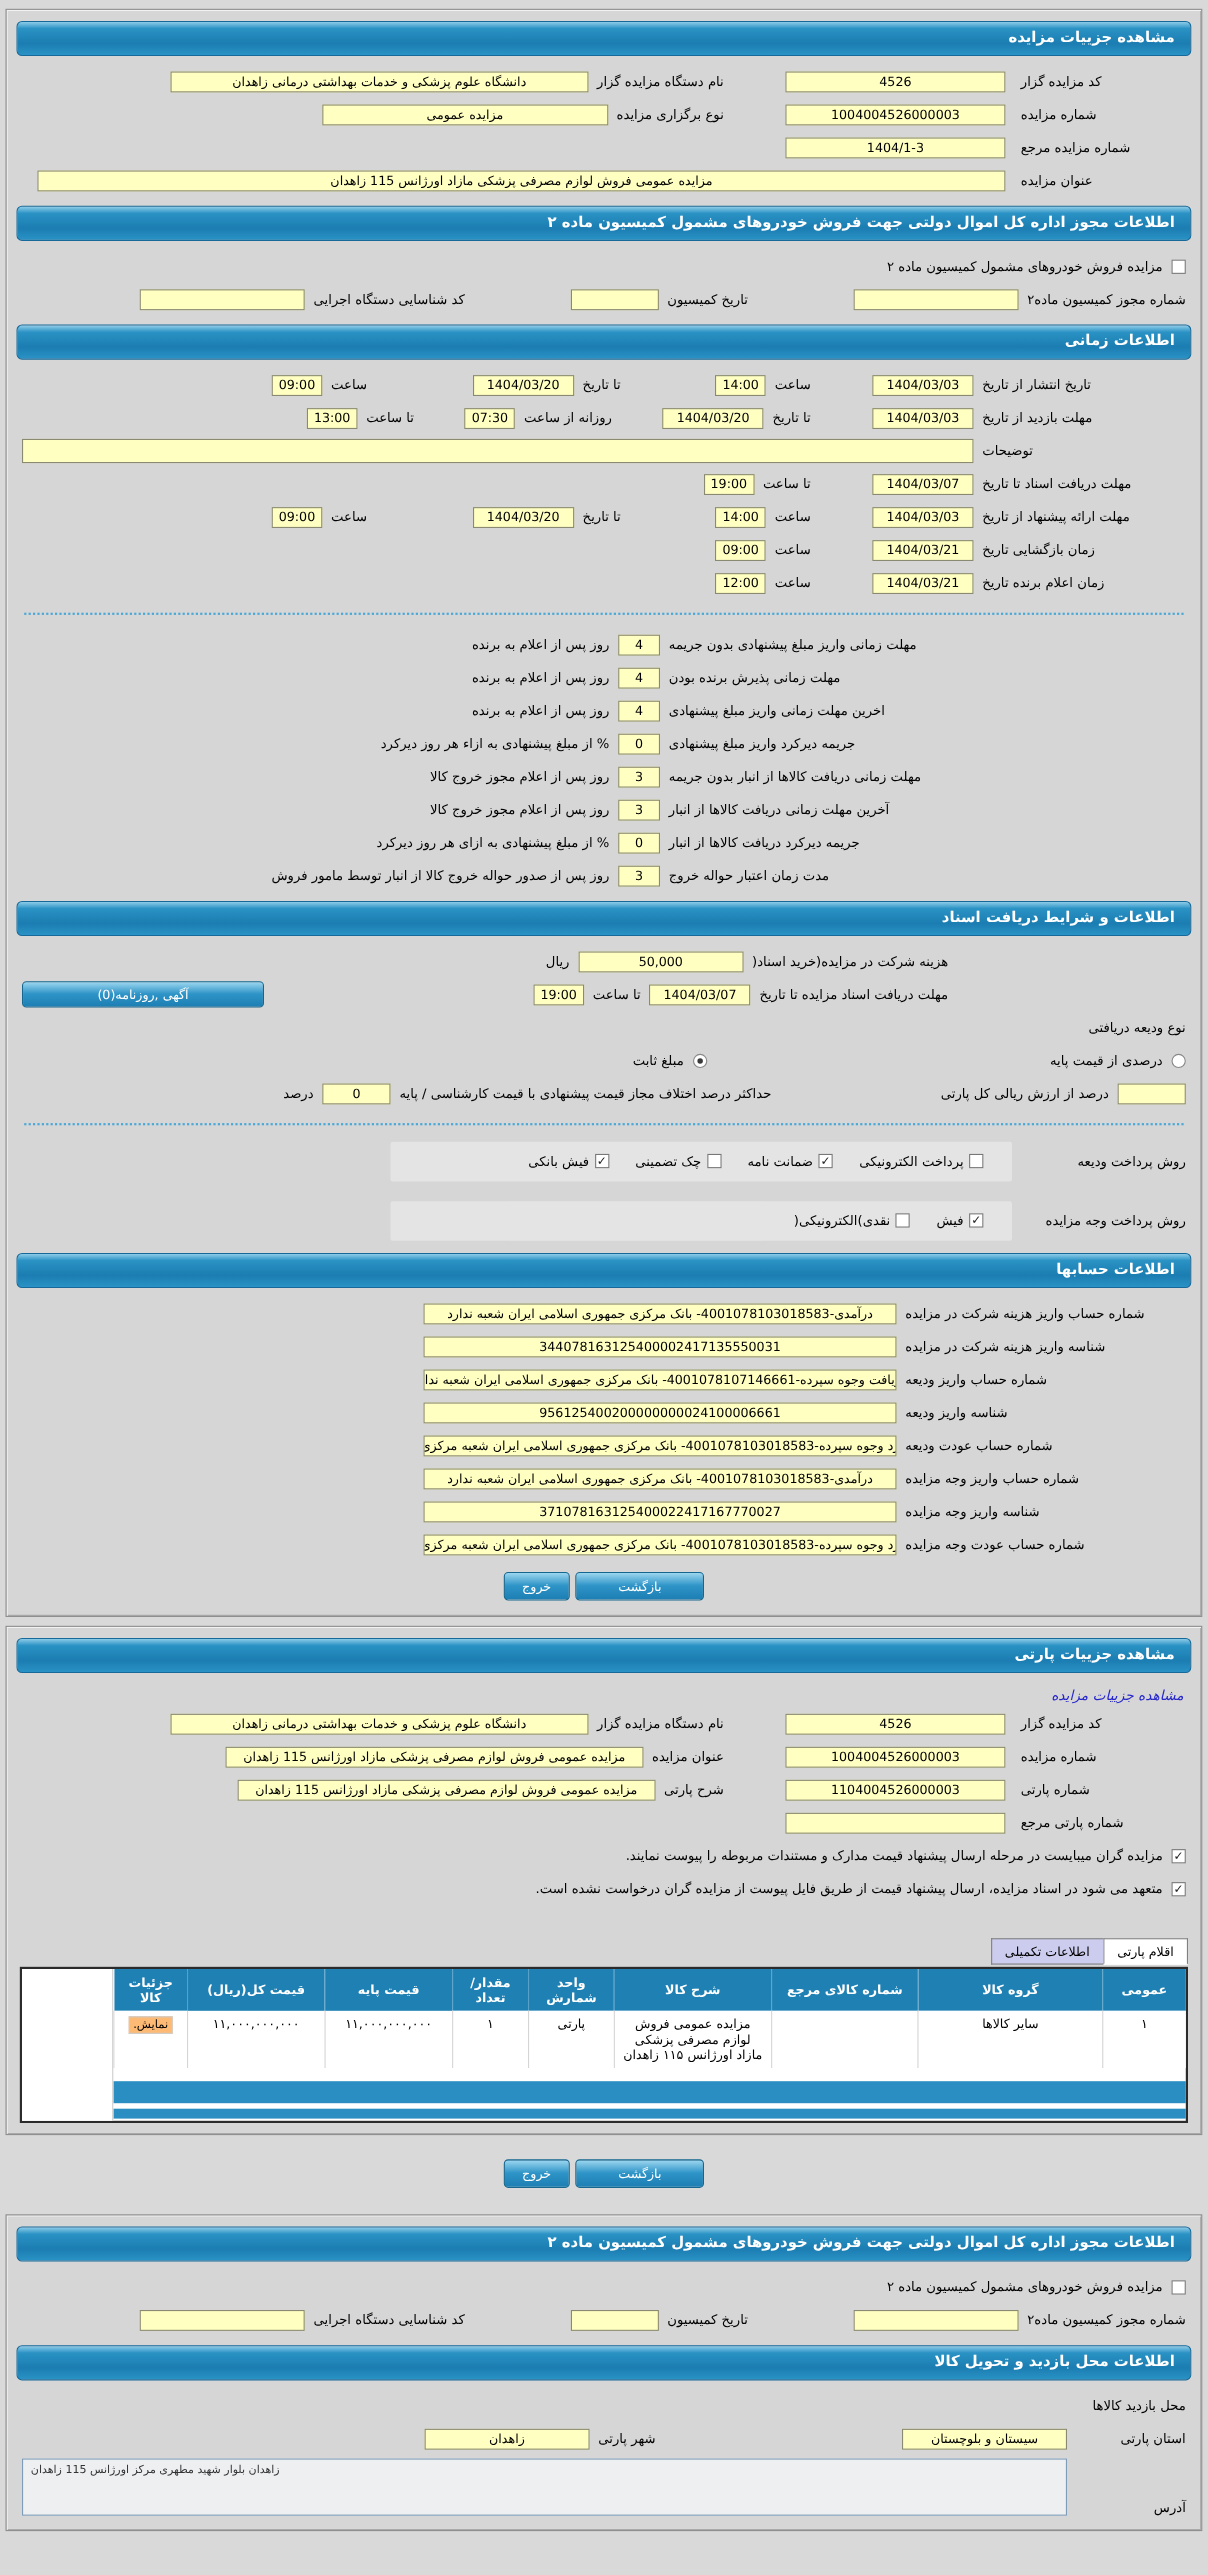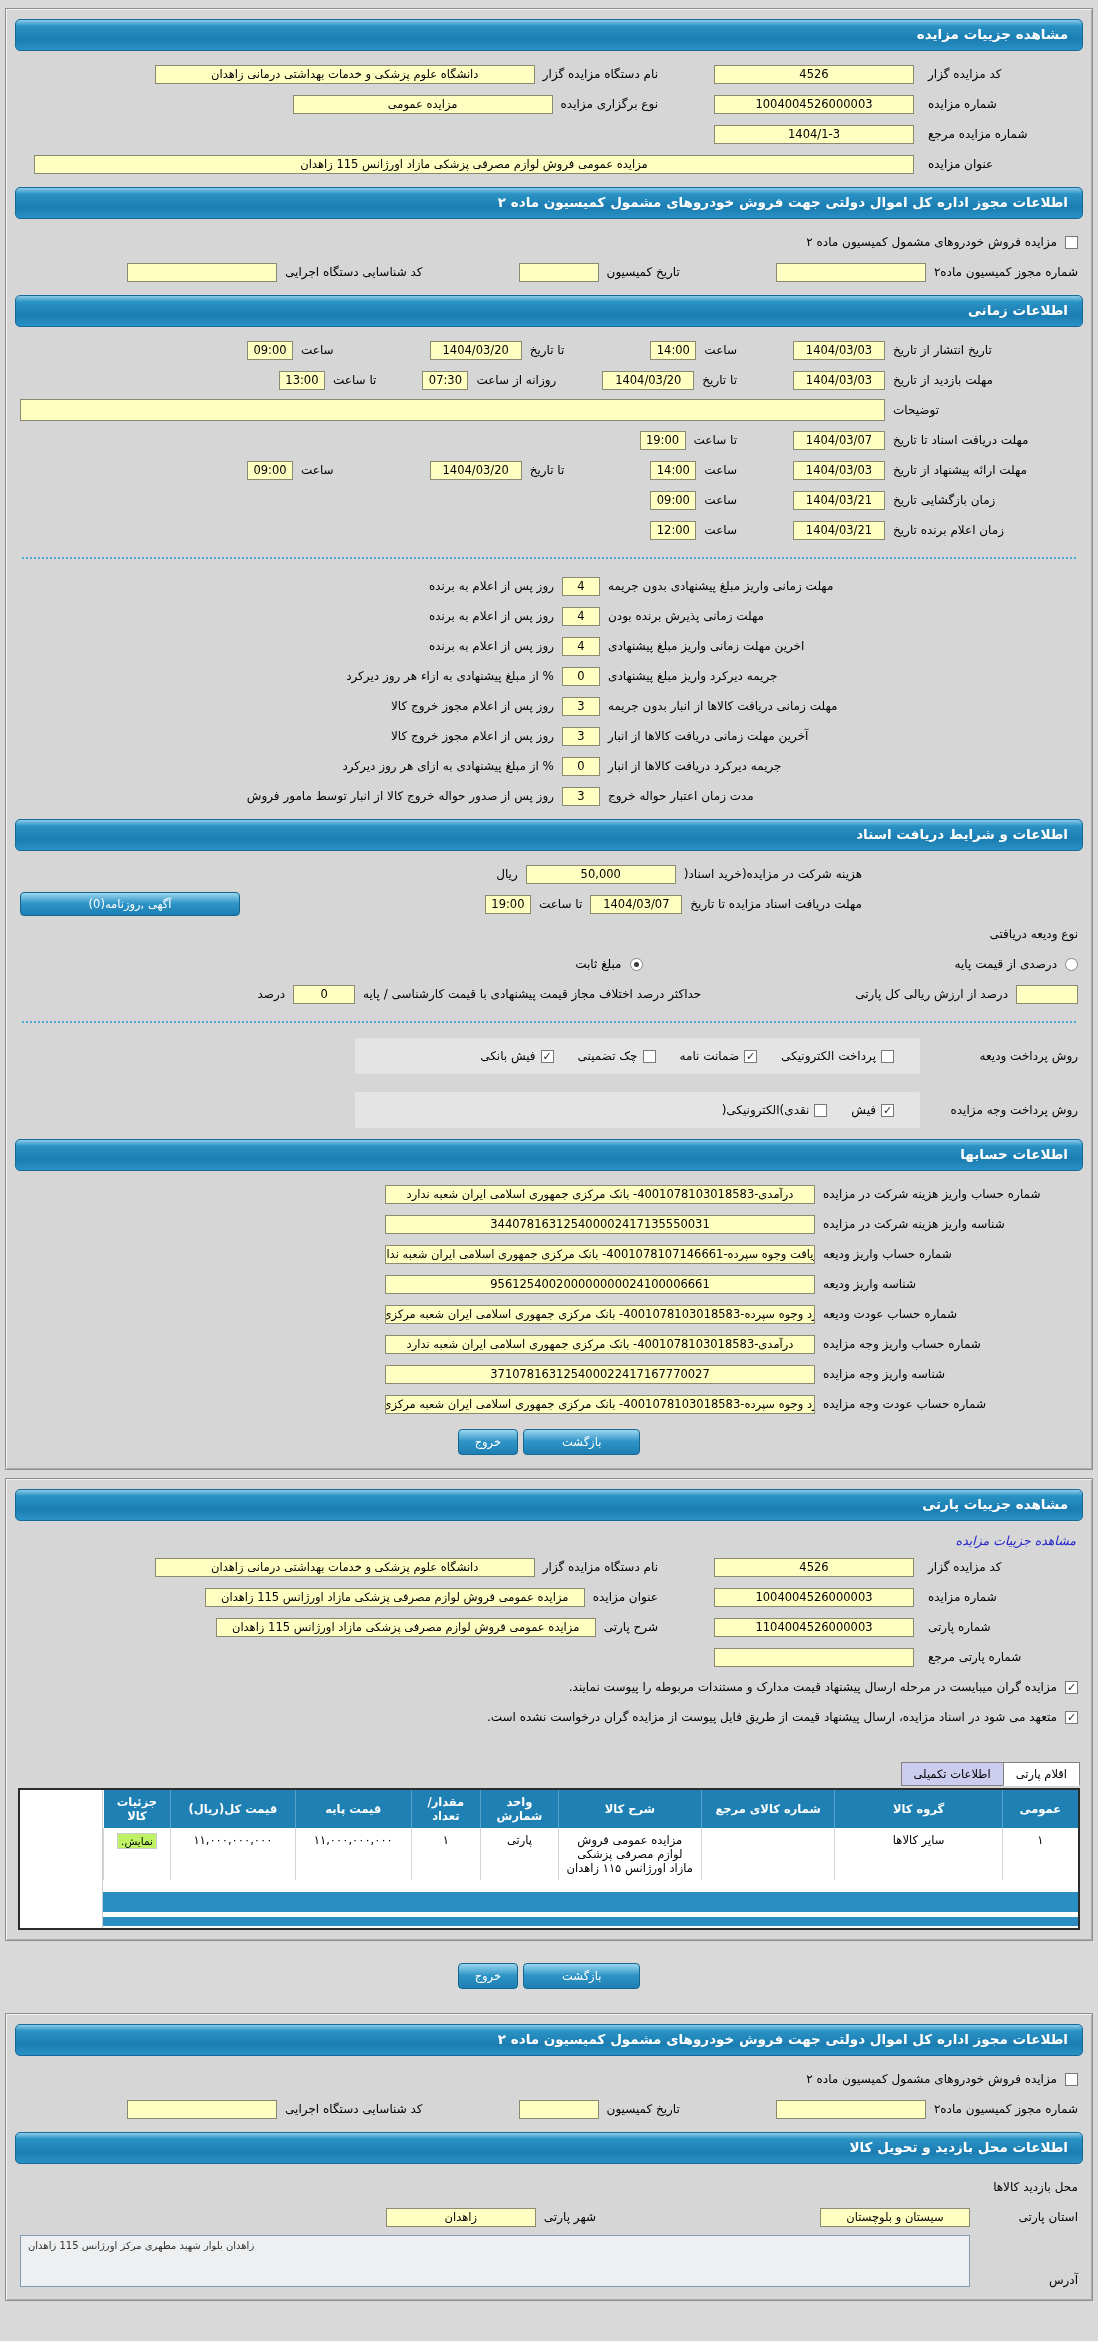--- a/index.html
+++ b/index.html
@@ -20,34 +20,34 @@
   .btn{background:linear-gradient(180deg,#9bd6ef 0%,#2e94c7 48%,#1d7fb3 100%);color:#fff;border:1px solid #16678f;border-radius:4px;
        padding:4px 16px;font-size:11.5px;font-family:inherit;cursor:pointer}
   .btn.wide{padding:5px 38px}
   .btns{display:flex;justify-content:center;gap:5px;padding:10px 0 4px}
   .dots{border-top:2px dotted #4aa8d7;margin:12px 16px}
   .cb{width:13px;height:13px;background:#fff;border:1px solid #777;display:inline-flex;align-items:center;justify-content:center;flex:none;box-sizing:border-box}
   .cb.on::before{content:"✓";font-size:11px;font-weight:bold;color:#222;line-height:1}
   .rd{width:13px;height:13px;border-radius:50%;background:#fff;border:1px solid #888;flex:none;position:relative;box-sizing:border-box}
   .rd.on::before{content:"";position:absolute;inset:3px;border-radius:50%;background:#3a3a3a}
   .paybox{background:#e4e4e4;border-radius:2px;display:flex;align-items:center;padding:11px 26px;width:565px;box-sizing:border-box}
-  .payitem{display:flex;align-items:flex-end;gap:5px;margin-left:24px}
+  .payitem{display:flex;align-items:flex-start;gap:5px;margin-left:24px}
   .link{color:#2525cc;font-style:italic;font-size:12.5px;text-decoration:none;cursor:pointer}
   .tabs{display:flex;padding:0 12px;margin-top:30px}
   .tab{border:1px solid #808080;padding:4px 12px;font-size:11.5px;cursor:pointer}
   .tab.active{background:#fff;border-bottom-color:#fff}
   .tab.alt{background:#ccccee;border-right:none}
   .tablebox{border:2px solid #2b2b2b;background:#fff;margin:2px 12px 0;display:flex}
   .tblmain{flex:1}
   .tblspacer{width:82px;background:#fff;border-right:1px solid #ccc}
   table{border-collapse:collapse;width:100%}
   th{background:#1f80b4;color:#fff;font-size:11.5px;font-weight:bold;padding:5px 3px;border-left:1px solid rgba(255,255,255,.25)}
   td{font-size:11.5px;padding:5px 5px;border-left:1px solid #d5d5d5;vertical-align:top;text-align:center;background:#fff}
   .pricecell{direction:rtl;white-space:nowrap;overflow:hidden}
-  .showlink{font-size:10.5px;background:#bef264;border:1px solid #ccc;padding:1px 3px;cursor:pointer;display:inline-block}
+  .showlink{font-size:10.5px;background:#fdba74;border:1px solid #ccc;padding:1px 3px;cursor:pointer;display:inline-block}
   .foot1{background:#2a8ec2;height:20px;margin:12px 0 0}
   .foot2{background:#2a8ec2;height:9px;margin:5px 0 2px}
   .ta{background:#edeff1;border:1px solid #7f9db9;height:52px;font-size:10px;color:#333;padding:2px 7px;text-align:left;box-sizing:border-box;flex:1;line-height:1.5}
   .subhead{padding:4px 16px;font-size:12.5px}
   .pagebtns{display:flex;justify-content:center;gap:5px;padding:14px 0 16px}
 </style>
 </head>
 <body>
 
 <div class="panel">

